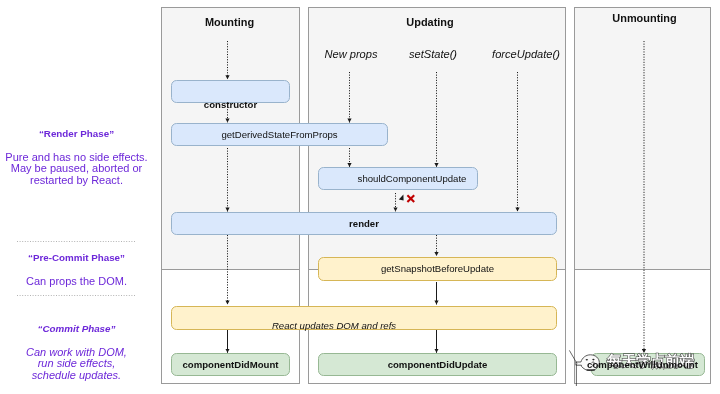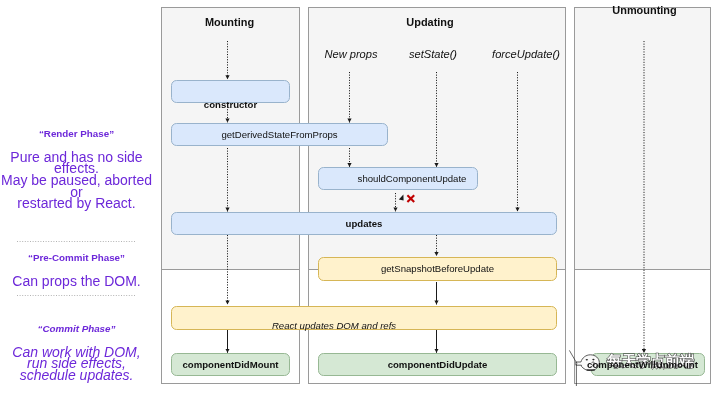--- a/index.html
+++ b/index.html
@@ -7,21 +7,21 @@
   #stage{position:relative;width:720px;height:394px;background:#ffffff;}
   svg.layer{position:absolute;left:0;top:0;}
   .lbl{position:absolute;box-sizing:border-box;display:flex;align-items:center;justify-content:center;
        font-size:9.6px;color:#111;line-height:1;text-align:center;white-space:nowrap;}
   .bold{font-weight:bold;}
   .head{font-size:10.95px;}
   .trig{font-size:11.1px;}
   .ital{font-style:italic;}
   .phase{position:absolute;text-align:center;color:#6d28d9;width:153px;left:0;}
   .phase .pt{font-weight:bold;font-size:9.8px;line-height:11.6px;}
-  .phase .pd{font-size:14px;line-height:11.6px;white-space:pre-line;margin-top:12.2px;}
+  .phase .pd{font-size:11px;line-height:11.6px;white-space:pre-line;margin-top:12.2px;}
   .wm-text{position:absolute;left:607px;top:352px;font-size:15.0px;font-weight:bold;
            letter-spacing:-0.5px;color:#fbfbfb;line-height:17.5px;white-space:nowrap;
            -webkit-text-stroke:1.0px #303030;paint-order:stroke fill;}
 </style>
 </head>
 <body>
 
 <div id="stage">
 
   <svg class="layer" width="720" height="394">
@@ -97,30 +97,30 @@
       <path d="M592.0,362.5 C592.0,361.4 594.6,361.6 594.0,363.2 C593.6,364.3 592.6,364.4 592.8,366.0" stroke="#262626" stroke-width="0.75" fill="none" stroke-linecap="round"></path>
       <path d="M586.6,370.0 L594.8,370.0" stroke="#262626" stroke-width="1.35" stroke-linecap="butt" fill="none"></path>
       <path d="M569.4,350.4 L577.0,363.6" stroke="#262626" stroke-width="0.7" fill="none"></path>
       <path d="M576.4,363.9 L576.4,386.0" stroke="#262626" stroke-width="0.7" fill="none"></path>
     </g>
   </svg>
   <div class="wm-text">每天学点前端</div>
 
   <div class="lbl bold head" style="left:160px;top:16px;width:139px;height:12px;">Mounting</div>
   <div class="lbl bold head" style="left:330px;top:16px;width:200px;height:12px;">Updating</div>
-  <div class="lbl bold head" style="left:576px;top:4px;width:137px;height:12px;">Unmounting</div>
+  <div class="lbl bold head" style="left:576px;top:12px;width:137px;height:12px;">Unmounting</div>
 
   <div class="lbl ital trig" style="left:301px;top:48px;width:100px;height:14px;">New props</div>
   <div class="lbl ital trig" style="left:383px;top:48px;width:100px;height:14px;">setState()</div>
   <div class="lbl ital trig" style="left:476px;top:48px;width:100px;height:14px;text-align:right;">forceUpdate()</div>
 
   <div class="lbl bold" style="left:171px;top:93px;width:119px;height:23px;">constructor</div>
   <div class="lbl" style="left:171px;top:123px;width:217px;height:23px;">getDerivedStateFromProps</div>
   <div class="lbl" style="left:318px;top:167px;width:188px;height:23px;border-radius:11px;">shouldComponentUpdate</div>
-  <div class="lbl bold" style="left:171px;top:212px;width:386px;height:23px;">updates</div>
+  <div class="lbl bold" style="left:171px;top:212px;width:386px;height:23px;">render</div>
   <div class="lbl" style="left:318px;top:257px;width:239px;height:24px;">getSnapshotBeforeUpdate</div>
   <div class="lbl ital" style="left:171px;top:314px;width:326px;height:24px;">React updates DOM and refs</div>
   <div class="lbl bold" style="left:171px;top:353px;width:119px;height:23px;">componentDidMount</div>
   <div class="lbl bold" style="left:318px;top:353px;width:239px;height:23px;">componentDidUpdate</div>
   <div class="lbl bold" style="left:583px;top:353px;width:119px;height:23px;">componentWillUnmount</div>
 
   <div class="phase" style="top:128px;">
     <div class="pt">“Render Phase”</div>
     <div class="pd">Pure and has no side effects.
 May be paused, aborted or

